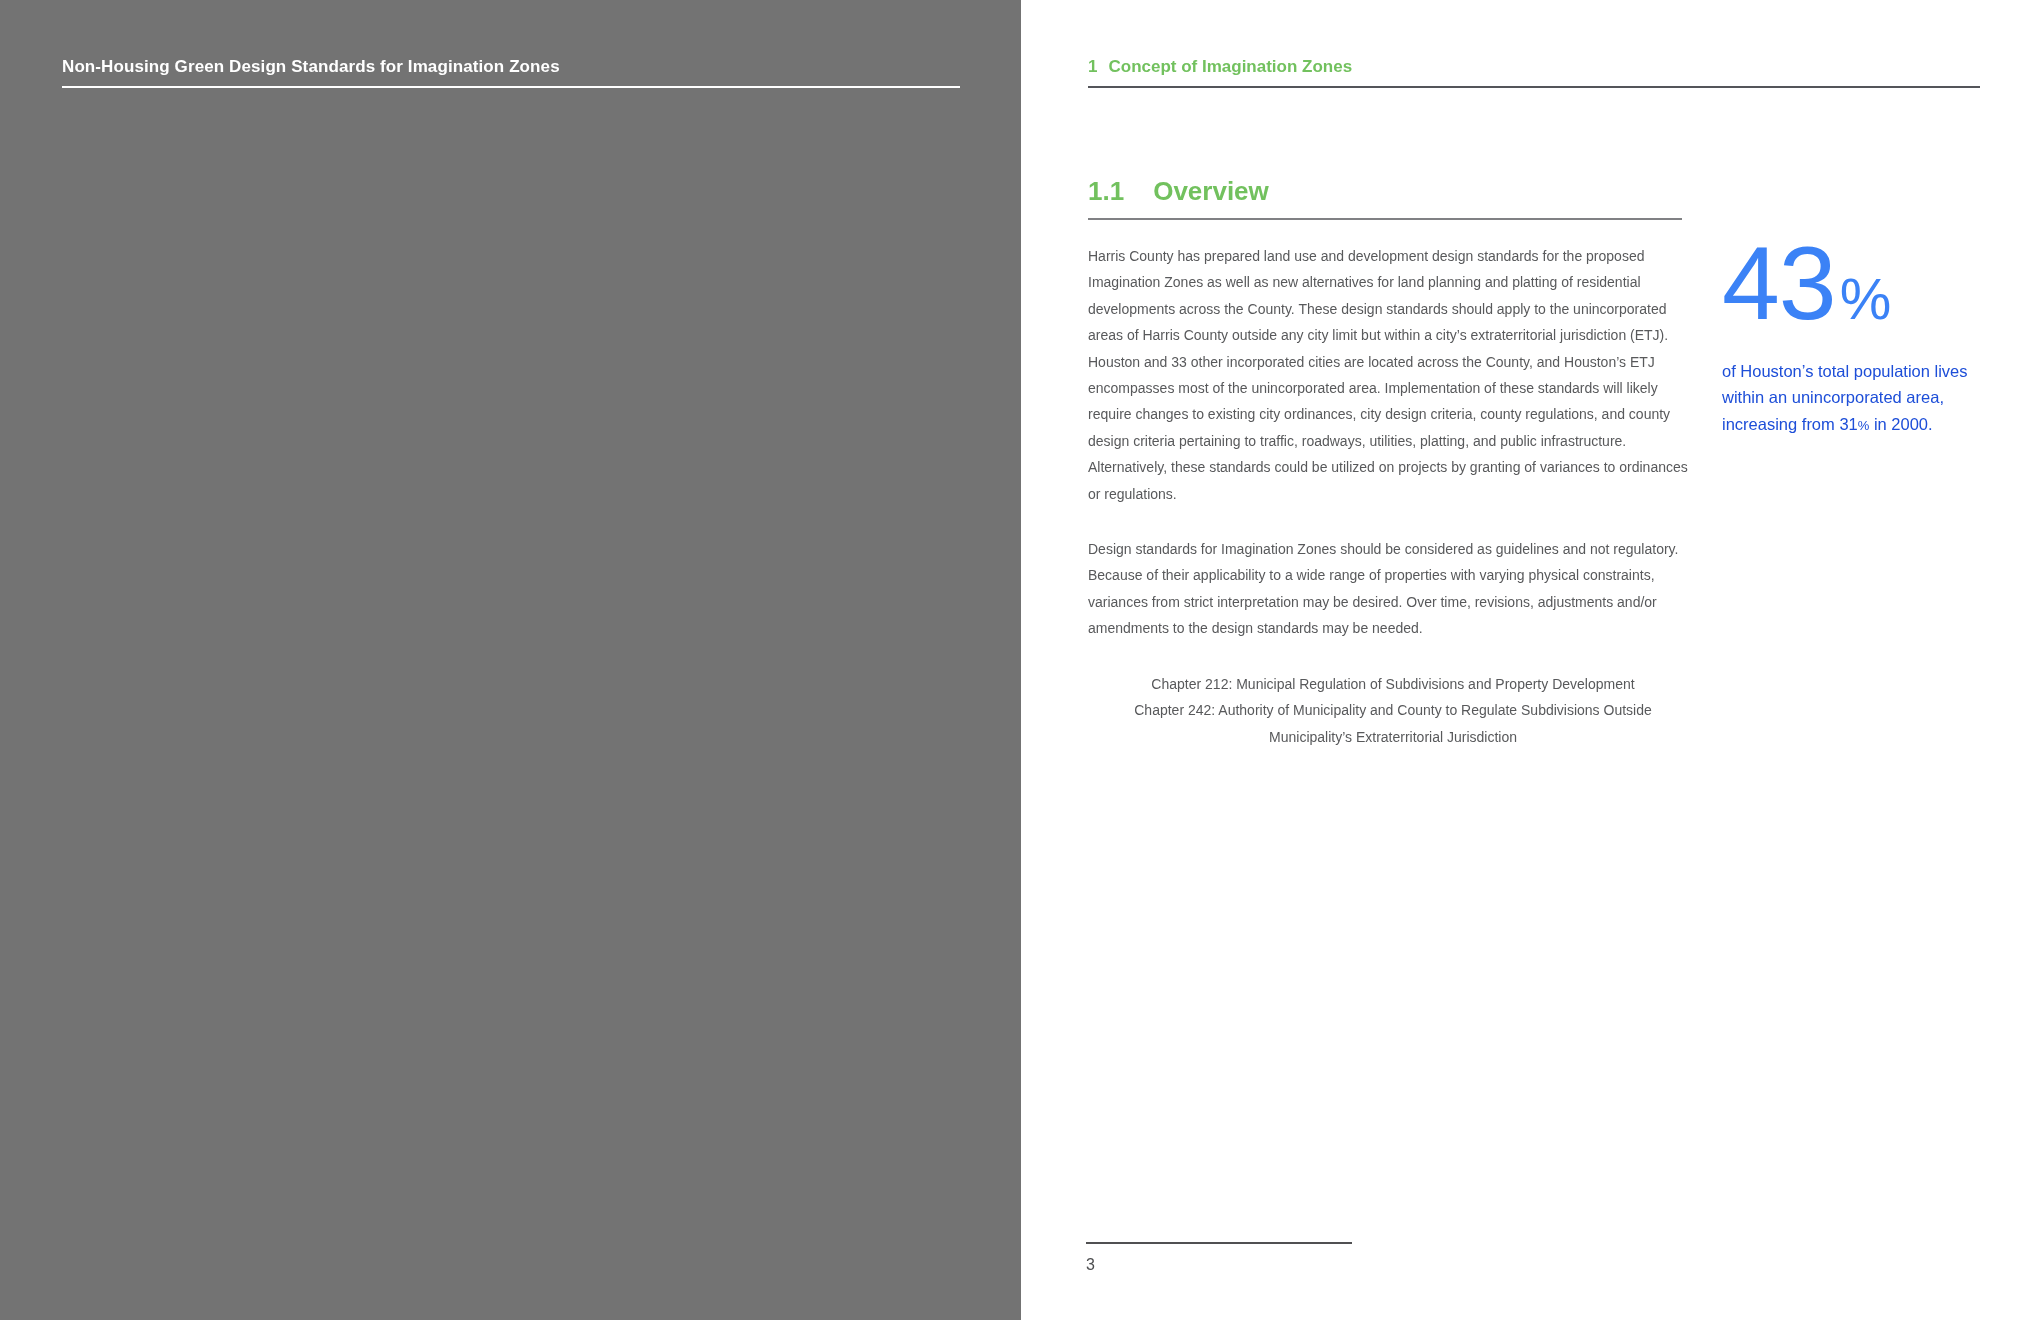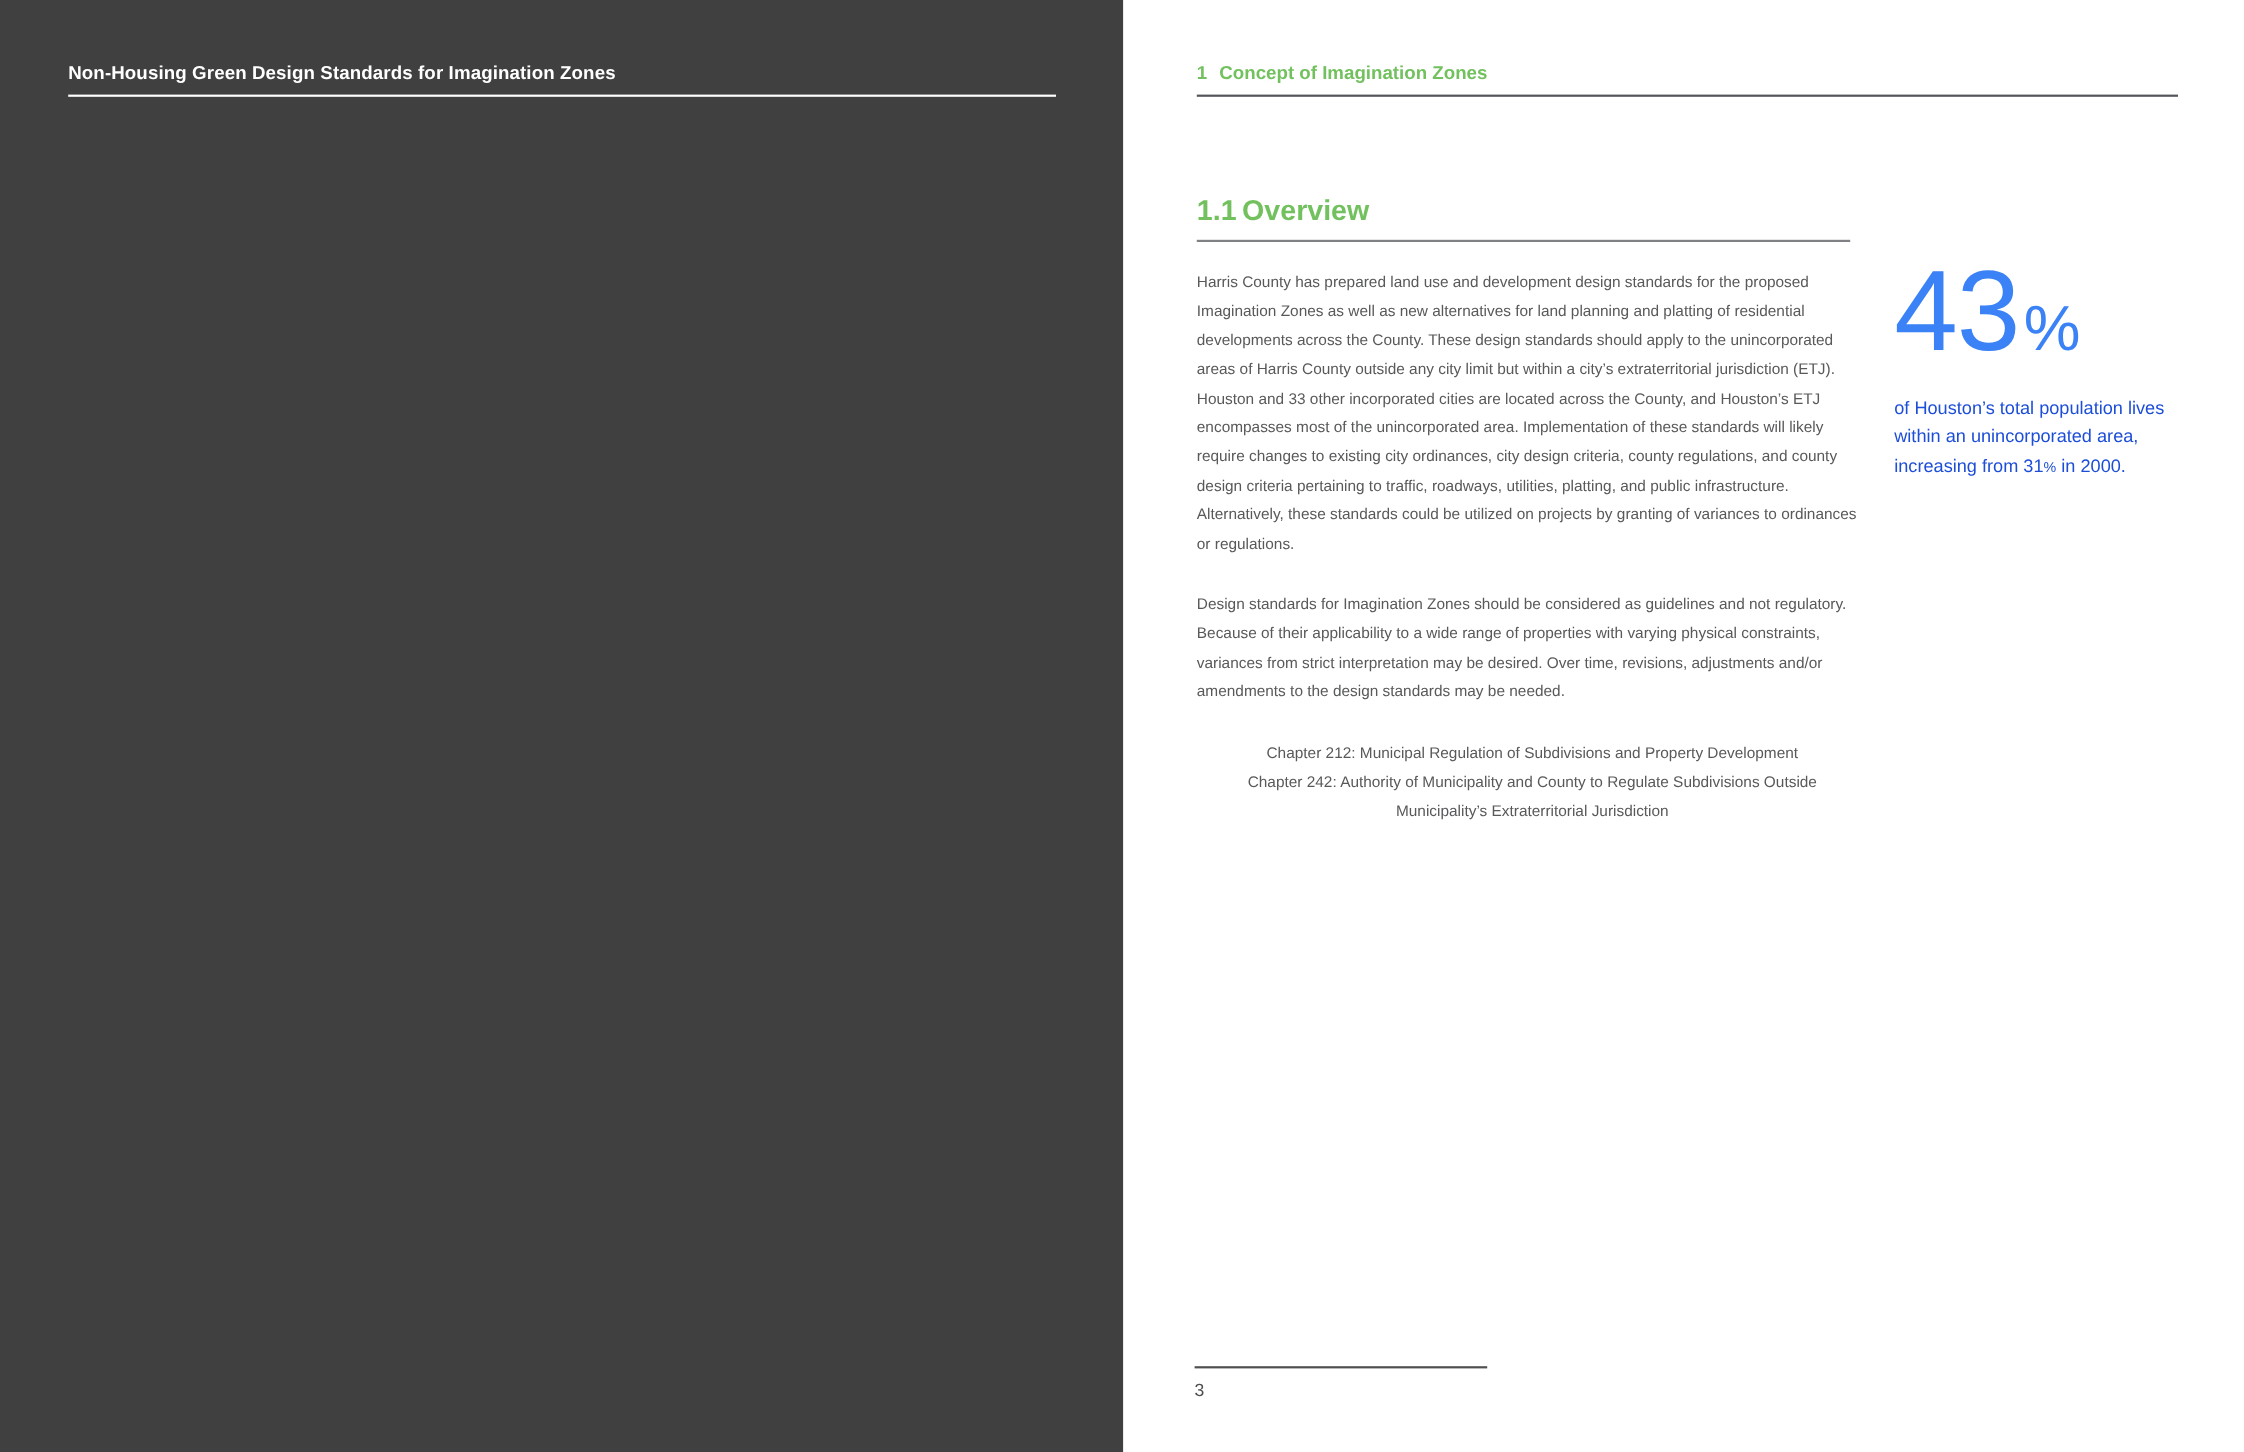--- a/index.html
+++ b/index.html
@@ -9,21 +9,21 @@
     height: 1320px;
     background: #ffffff;
     font-family: "Liberation Sans", sans-serif;
     overflow: hidden;
   }
   
   .page-left {
     position: absolute;
     left: 0; top: 0;
     width: 1021px; height: 1320px;
-    background: #404040;
+    background: #737373;
   }
   .left-header {
     position: absolute;
     left: 62px; top: 57px;
     color: #ffffff;
     font-weight: bold;
     font-size: 17px;
     letter-spacing: 0.1px;
     white-space: nowrap;
   }
@@ -54,21 +54,21 @@
     left: 1088px; top: 176px;
     width: 596px;
   }
   .section-title {
     margin: 0;
     color: #72c15e;
     font-size: 26px;
     font-weight: bold;
     line-height: 30px;
   }
-  .sec-num { margin-right: 5px; }
+  .sec-num { margin-right: 29px; }
   .section-rule {
     margin-top: 12px;
     width: 594px; height: 2px;
     background: #808184;
   }
   .body-col {
     position: absolute;
     left: 1088px; top: 243px;
     width: 608px;
     color: #58595b;

